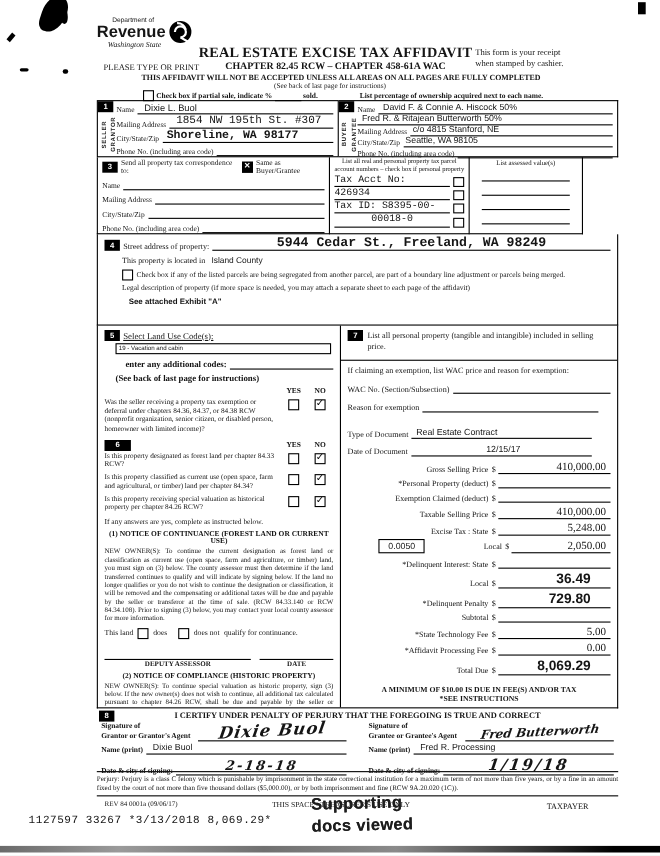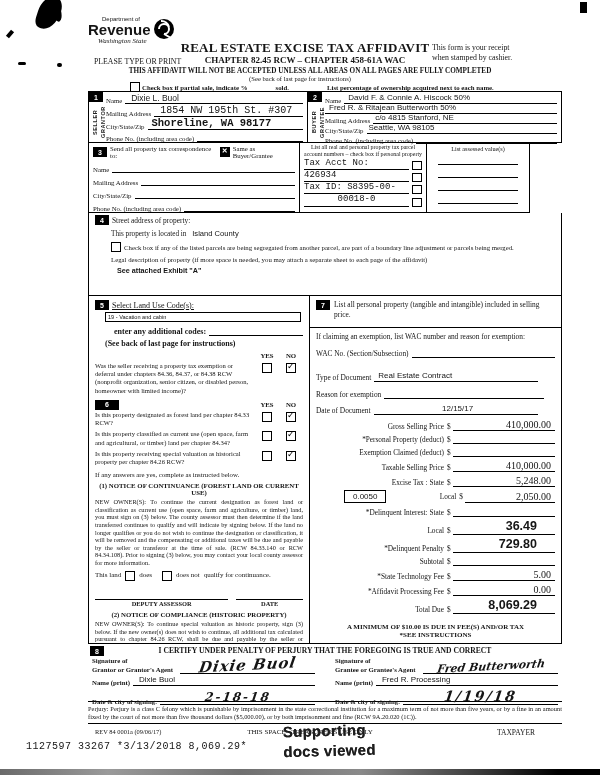--- a/index.html
+++ b/index.html
@@ -190,20 +190,21 @@
       <div class="aline"></div>
       <div class="aline"></div>
       <div class="aline"></div>
     </div>
   </div>
 
   <div class="abs" style="left:88px;top:213px;width:474px;height:83px;border:1px solid #000;border-top:none;padding:2px 6px;box-sizing:border-box">
     <div class="fl">
       <span class="badge">4</span>
       <span style="font-size:7.4px">Street address of property:</span>
+      <span class="line mono ctr" style="font-size:12px;font-weight:bold">5944 Cedar St., Freeland, WA 98249</span>
     </div>
     <div style="font-size:7.2px;margin:4px 0 0 16px">
       <span>This property is located in</span>
       <span class="sans" style="font-size:7.6px;margin-left:4px">Island County</span>
     </div>
     <div style="display:flex;gap:3px;margin:4px 0 0 16px;font-size:6.8px;align-items:center">
       <span class="cb"></span>
       <span>Check box if any of the listed parcels are being segregated from another parcel, are part of a boundary line adjustment or parcels being merged.</span>
     </div>
     <div style="font-size:6.8px;margin:4px 0 0 16px">Legal description of property (if more space is needed, you may attach a separate sheet to each page of the affidavit)</div>
@@ -277,33 +278,33 @@
     </div>
 
     <div style="flex:1;box-sizing:border-box;display:flex;flex-direction:column">
       <div style="border-bottom:1px solid #000;padding:4px 6px;height:66px;box-sizing:border-box">
         <div style="display:flex;gap:4px">
           <span class="badge">7</span>
           <span style="font-size:7.4px;line-height:1.35">List all  personal property (tangible and intangible) included in selling price.</span>
         </div>
       </div>
       <div style="padding:4px 6px">
-        <div style="font-size:7.4px">If claiming an exemption, list WAC number and reason for exemption:</div>
+        <div style="font-size:7.4px">If claiming an exemption, list WAC price and reason for exemption:</div>
         <div class="fl" style="margin-top:7px">
             <span style="font-size:7.4px">WAC No. (Section/Subsection)</span>
             <span class="line" style="max-width:150px"></span>
           </div>
+        <div class="fl" style="margin-top:7px">
+            <span style="font-size:7.4px">Reason for exemption</span>
+            <span class="line" style="max-width:160px"></span>
+          </div>
+
         <div class="fl" style="margin-top:14px">
             <span style="font-size:7.4px">Type of Document</span>
             <span class="line sans" style="font-size:8px;padding-left:4px;max-width:160px">Real Estate Contract</span>
-          </div>
-
-        <div class="fl" style="margin-top:7px">
-            <span style="font-size:7.4px">Reason for exemption</span>
-            <span class="line" style="max-width:160px"></span>
           </div>
         <div class="fl" style="margin-top:6px">
             <span style="font-size:7.4px">Date of Document</span>
             <span class="line sans" style="font-size:8px;padding-left:4px;max-width:160px;flex:0 1 160px;text-align:center">12/15/17</span>
           </div>
 
         <div class="mrow">
             <span class="mlabel">Gross Selling Price</span>
             <span class="md">$</span>
             <span class="mline">410,000.00</span>

